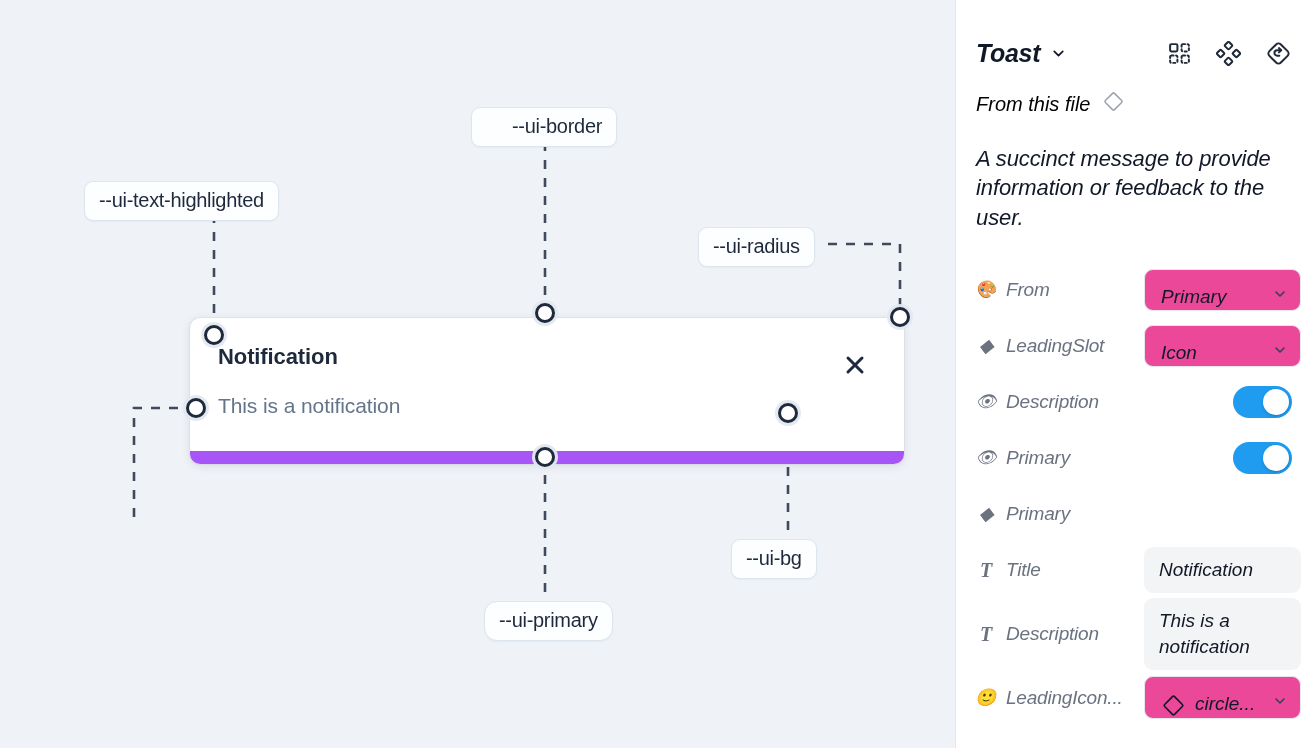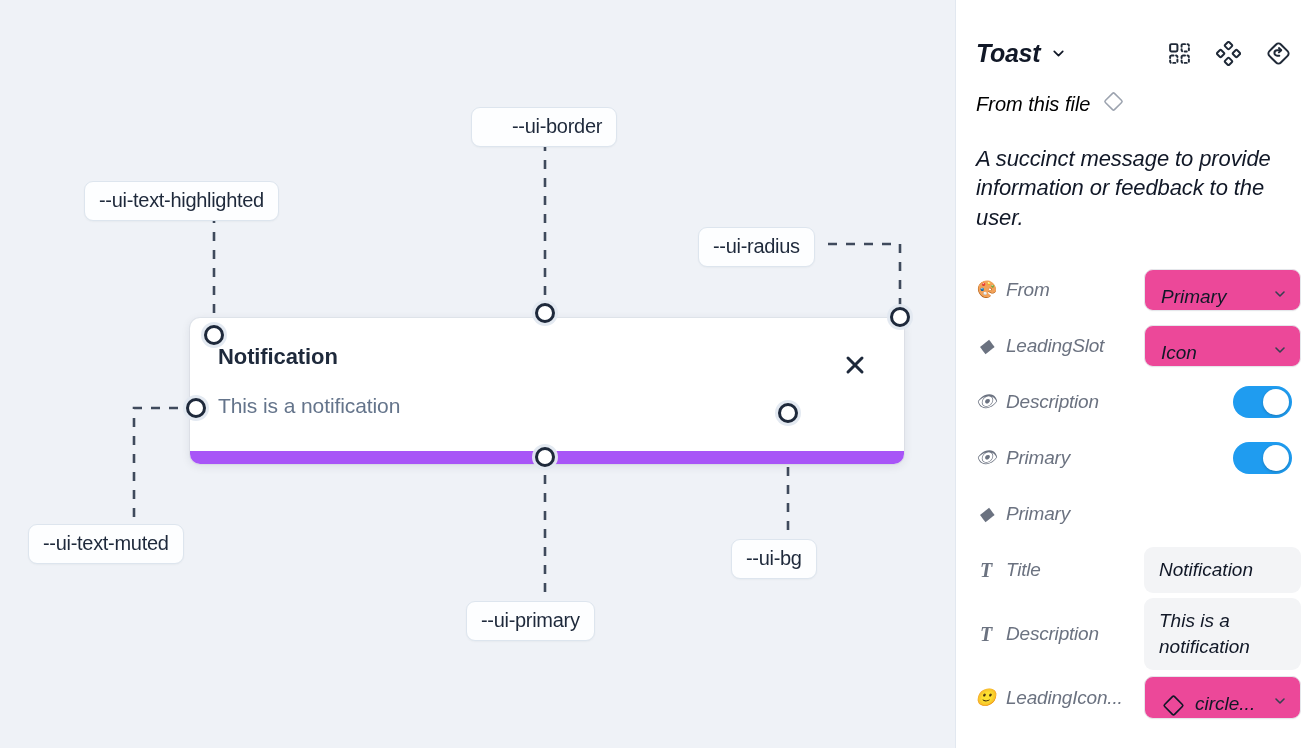--- a/index.html
+++ b/index.html
@@ -186,22 +186,21 @@
         <svg width="24" height="24" viewBox="0 0 24 24" fill="none" stroke="#1e293b" stroke-width="3" stroke-linecap="round">
           <path d="M5 5 L19 19 M19 5 L5 19"></path>
         </svg>
       </div>
       <div class="toast-progress"></div>
     </div>
 
     <div class="pill" style="left:84px;  top:181px;">--ui-text-highlighted</div>
     <div class="pill" style="left:471px; top:107px;padding-left:40px;">--ui-border</div>
     <div class="pill" style="left:683px; top:227px;margin-left:15px;">--ui-radius</div>
-    <div class="pill" style="left:28px;  top:524px;">--ui-text-muted</div>
-    <div class="pill" style="left:466px; top:601px;">--ui-primary</div>
+    <div class="pill" style="left:484px; top:601px;border-radius:13px;">--ui-primary</div>
     <div class="pill" style="left:731px; top:539px;">--ui-bg</div>
 
     <div class="node" style="left:214px; top:335px;"></div>
     <div class="node" style="left:545px; top:313px;"></div>
     <div class="node" style="left:900px; top:317px;"></div>
     <div class="node" style="left:196px; top:408px;"></div>
     <div class="node" style="left:545px; top:457px;"></div>
     <div class="node" style="left:788px; top:413px;"></div>
   </div>
 

